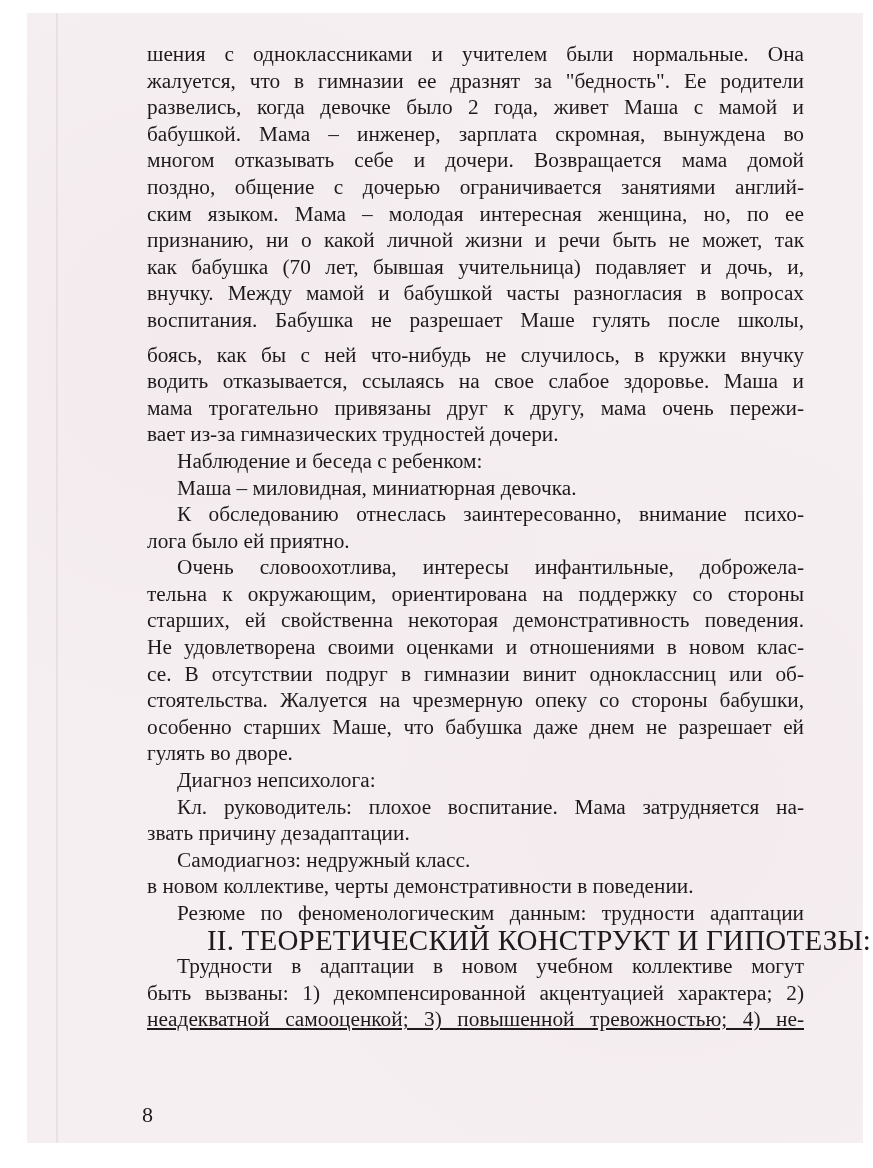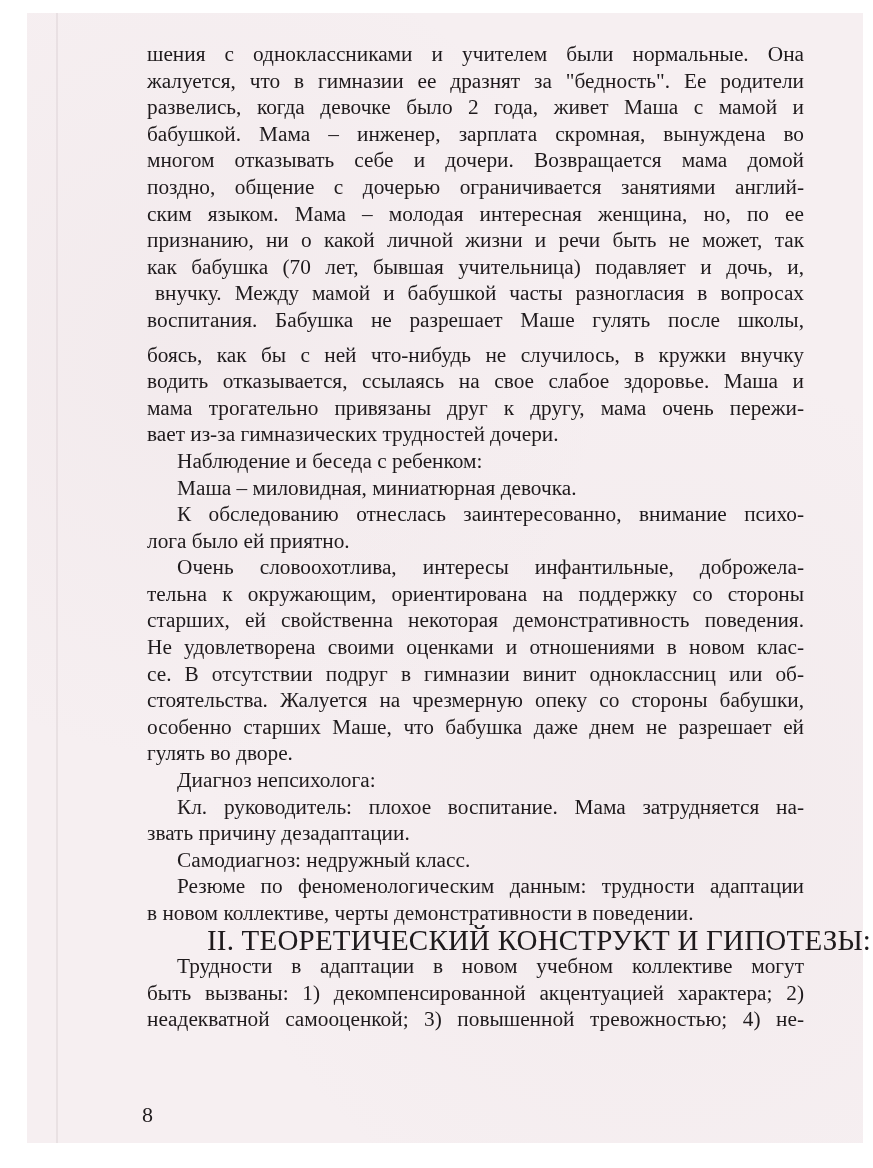--- a/index.html
+++ b/index.html
@@ -79,21 +79,21 @@
     <p>
       <span class="line" style="display: block;">шения с одноклассниками и учителем были нормальные. Она</span>
       <span class="line" style="display: block;">жалуется, что в гимназии ее дразнят за "бедность". Ее родители</span>
       <span class="line" style="display: block;">развелись, когда девочке было 2 года, живет Маша с мамой и</span>
       <span class="line" style="display: block;">бабушкой. Мама – инженер, зарплата скромная, вынуждена во</span>
       <span class="line" style="display: block;">многом отказывать себе и дочери. Возвращается мама домой</span>
       <span class="line" style="display: block;">поздно, общение с дочерью ограничивается занятиями англий-</span>
       <span class="line" style="display: block;">ским языком. Мама – молодая интересная женщина, но, по ее</span>
       <span class="line" style="display: block;">признанию, ни о какой личной жизни и речи быть не может, так</span>
       <span class="line" style="display: block;">как бабушка (70 лет, бывшая учительница) подавляет и дочь, и,</span>
-      <span class="line" style="display: block; margin-left: 8px;">внучку. Между мамой и бабушкой часты разногласия в вопросах</span>
+      <span class="line" style="display: block;">внучку. Между мамой и бабушкой часты разногласия в вопросах</span>
       <span class="line" style="display: block;">воспитания. Бабушка не разрешает Маше гулять после школы,</span>
       <span class="line" style="display: block; margin-top: 8px;">боясь, как бы с ней что-нибудь не случилось, в кружки внучку</span>
       <span class="line" style="display: block;">водить отказывается, ссылаясь на свое слабое здоровье. Маша и</span>
       <span class="line" style="display: block;">мама трогательно привязаны друг к другу, мама очень пережи-</span>
       <span class="line last">вает из-за гимназических трудностей дочери.</span>
     </p>
     <p>
       <span class="line last" style="padding-left: 30px;">Наблюдение и беседа с ребенком:</span>
     </p>
     <p>
@@ -117,26 +117,26 @@
       <span class="line last" style="padding-left: 30px;">Диагноз непсихолога:</span>
     </p>
     <p>
       <span class="line" style="padding-left: 30px; display: block;">Кл. руководитель: плохое воспитание. Мама затрудняется на-</span>
       <span class="line last">звать причину дезадаптации.</span>
     </p>
     <p>
       <span class="line last" style="padding-left: 30px;">Самодиагноз: недружный класс.</span>
     </p>
     <p>
+      <span class="line last">в новом коллективе, черты демонстративности в поведении.</span>
       <span class="line" style="padding-left: 30px; display: block;">Резюме по феноменологическим данным: трудности адаптации</span>
-      <span class="line last">в новом коллективе, черты демонстративности в поведении.</span>
     </p>
     <p class="heading">
       <span class="line last" style="padding-left: 30px;">II. ТЕОРЕТИЧЕСКИЙ КОНСТРУКТ И ГИПОТЕЗЫ:</span>
     </p>
     <p>
       <span class="line" style="padding-left: 30px; display: block;">Трудности в адаптации в новом учебном коллективе могут</span>
       <span class="line" style="display: block;">быть вызваны: 1) декомпенсированной акцентуацией характера; 2)</span>
-      <span class="line" style="display: block;">неадекватной самооценкой; 3) повышенной тревожностью; 4) не-</span>
+      <span class="line" style="display: block; text-decoration: underline;">неадекватной самооценкой; 3) повышенной тревожностью; 4) не-</span>
     </p>
   </div>
 
 <div class="page-number">8</div>
 
 </body></html>

